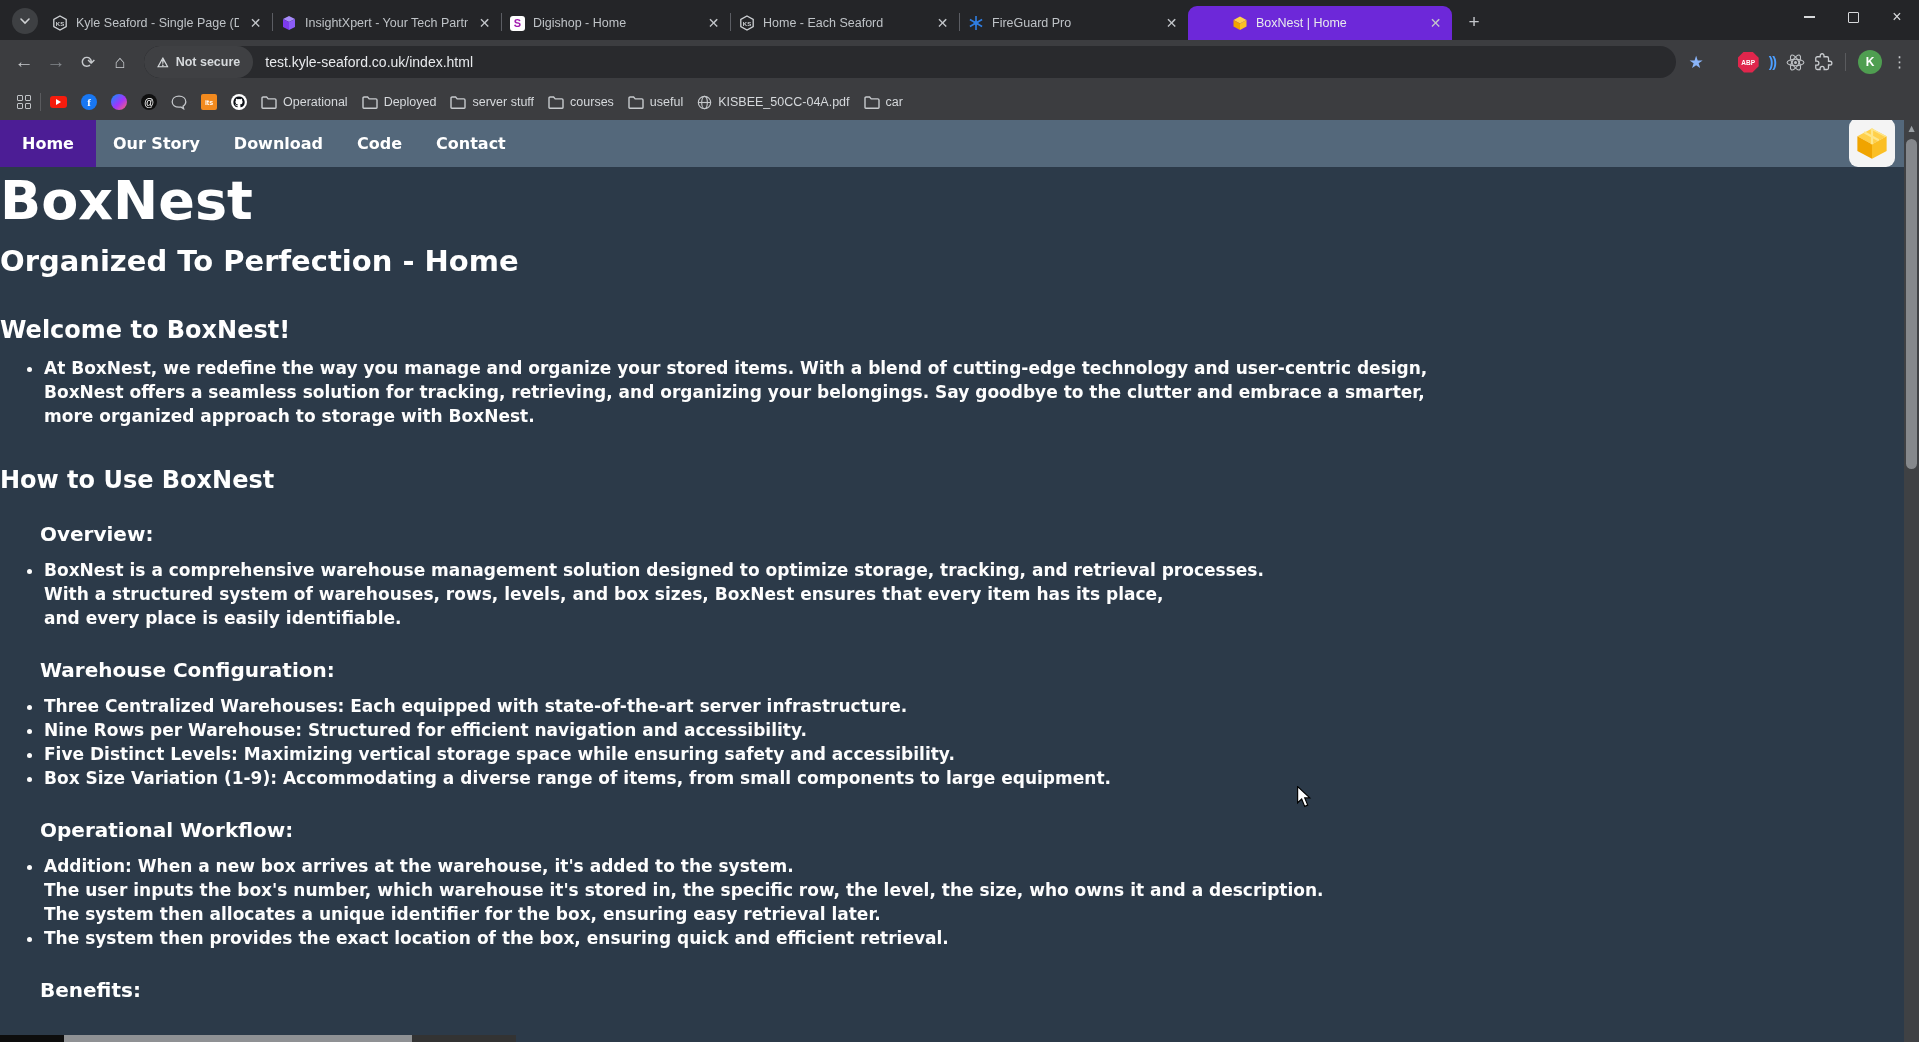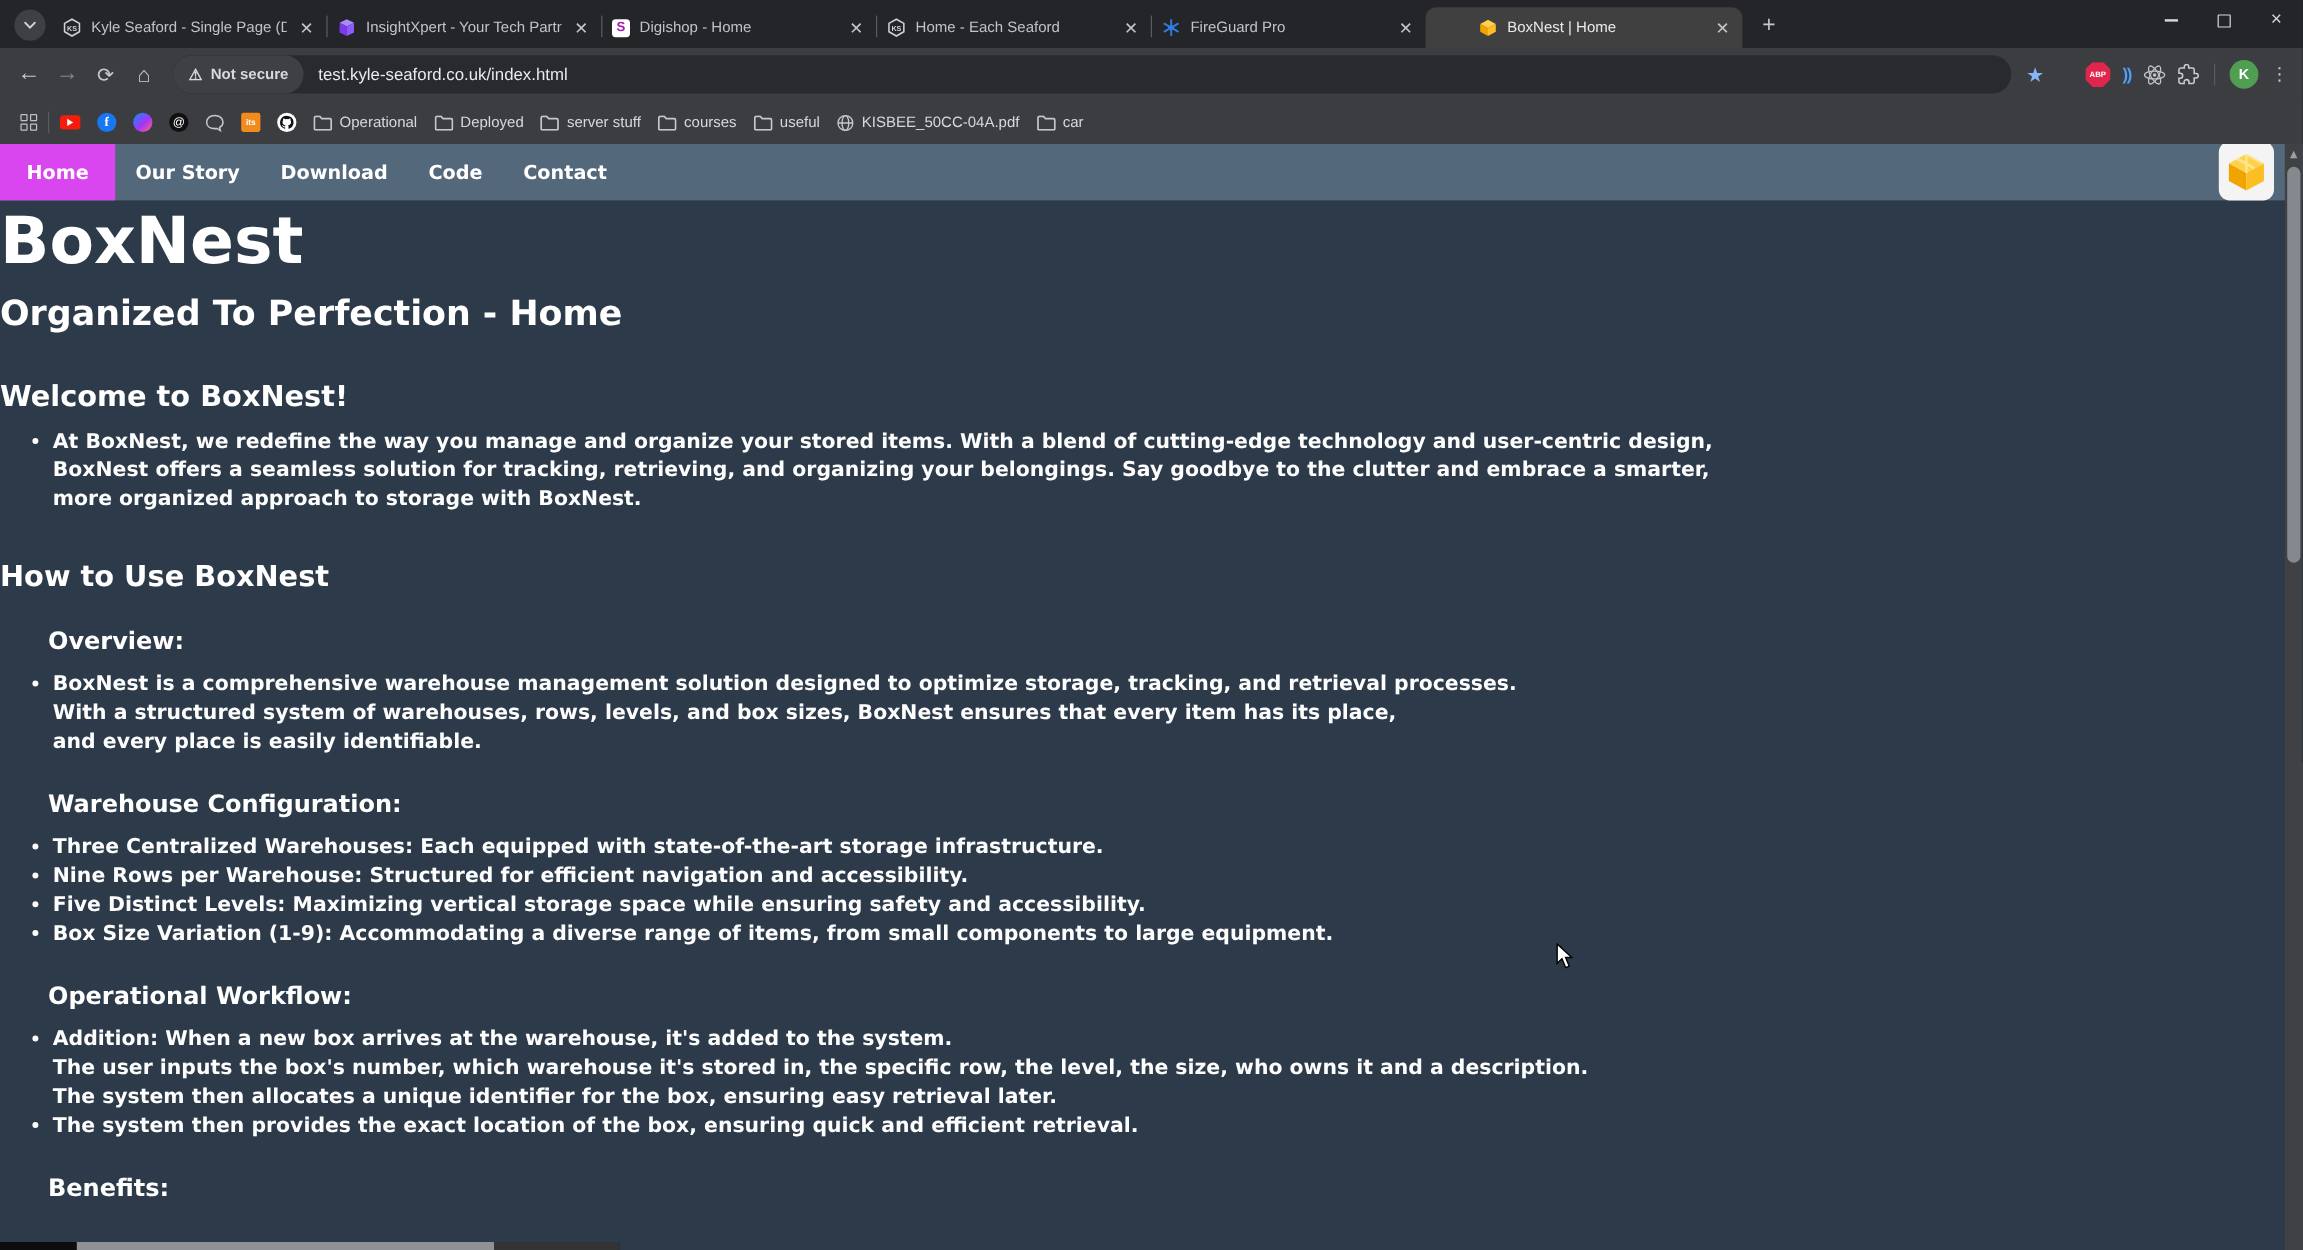--- a/index.html
+++ b/index.html
@@ -5,21 +5,21 @@
   html,body{margin:0;padding:0;background:#000;}
   .browser{position:relative;width:1919px;height:1042px;overflow:hidden;
     font-family:"Liberation Sans",sans-serif;background:#2c3a49;}
 
   
   .tabstrip{height:40px;background:#242528;display:flex;align-items:flex-end;padding-left:6px;}
   .tab-search{width:26px;height:26px;border-radius:50%;background:#3e4043;margin:0 6px 6px 6px;
     display:flex;align-items:center;justify-content:center;flex:0 0 auto;}
   .tab{width:212px;height:34px;display:flex;align-items:center;gap:8px;padding:0 8px;
     color:#bfc3c7;font-size:12.5px;flex:0 1 auto;min-width:0;}
-  .tab.active{background:#404040;border-radius:9px 9px 0 0;color:#e8eaed;padding-left:44px;}
+  .tab.active{background:#6d28d9;border-radius:9px 9px 0 0;color:#e8eaed;padding-left:44px;}
   .tab .ttl{flex:1;overflow:hidden;white-space:nowrap;}
   .tab .close{width:17px;height:17px;border-radius:50%;display:flex;align-items:center;justify-content:center;
     font-size:14px;color:#c3c6ca;flex:0 0 auto;}
   .tabdiv{width:1px;height:18px;background:#5b5d63;margin:0 0 9px 0;flex:0 0 auto;}
   .newtab{width:28px;height:28px;margin:0 0 4px 8px;display:flex;align-items:center;justify-content:center;
     color:#c3c6ca;font-size:19px;flex:0 0 auto;}
   .wincontrols{margin-left:auto;display:flex;align-self:flex-start;height:34px;}
   .winbtn{width:44px;height:34px;display:flex;align-items:center;justify-content:center;color:#d7d9db;}
   .win-min{width:11px;height:1.5px;background:#d7d9db;}
   .win-max{width:9px;height:9px;border:1.3px solid #d7d9db;border-radius:1px;}
@@ -62,21 +62,21 @@
     display:flex;align-items:center;justify-content:center;}
   .its{width:16px;height:16px;background:#f28a1e;color:#fff;font-size:7px;font-weight:bold;
     display:flex;align-items:center;justify-content:center;border-radius:2px;}
   .gh{width:16px;height:16px;border-radius:50%;background:#fff;display:flex;align-items:center;justify-content:center;}
 
   
   .viewport{position:relative;height:922px;background:#2c3a49;overflow:hidden;color:#fff;
     font-family:"DejaVu Sans",sans-serif;}
   .navbar{height:47px;background:#54687b;display:flex;align-items:stretch;position:relative;}
   .navitem{display:flex;align-items:center;padding:0 17px;color:#fff;font-size:16px;font-weight:bold;}
-  .navitem.active{background:#d946ef;padding:0 22px;}
+  .navitem.active{background:#4c1d95;padding:0 22px;}
   .sitelogo{position:absolute;right:24px;top:-2px;width:46px;height:49px;background:#f4f4f4;
     border-radius:9px 9px 9px 9px;display:flex;align-items:center;justify-content:center;}
 
   .content{padding:0;}
   .site-title{font-size:54px;font-weight:bold;color:#fff;margin:4px 0 0 0;line-height:1.1;}
   .tagline{font-size:29px;font-weight:bold;color:#fff;margin:14px 0 0 0;}
   .section-heading{font-size:24px;font-weight:600;color:#fff;margin:38px 0 0 0;}
   .subheading{font-size:20px;font-weight:600;color:#fff;margin:28px 0 0 40px;}
   ul.bullets{margin:12px 0 0 0;padding:0 0 0 44px;list-style:disc;}
   ul.bullets li{font-size:17px;font-weight:bold;line-height:24px;color:#fdfdfd;}
@@ -339,21 +339,21 @@
           <ul class="bullets">
             <li>
               <div>BoxNest is a comprehensive warehouse management solution designed to optimize storage, tracking, and retrieval processes.</div>
               <div>With a structured system of warehouses, rows, levels, and box sizes, BoxNest ensures that every item has its place,</div>
               <div>and every place is easily identifiable.</div>
             </li>
           </ul>
           <h4 class="subheading">Warehouse Configuration:</h4>
           <ul class="bullets">
             <li>
-              <div>Three Centralized Warehouses: Each equipped with state-of-the-art storage infrastructure.</div>
+              <div>Three Centralized Warehouses: Each equipped with state-of-the-art server infrastructure.</div>
             </li>
             <li>
               <div>Nine Rows per Warehouse: Structured for efficient navigation and accessibility.</div>
             </li>
             <li>
               <div>Five Distinct Levels: Maximizing vertical storage space while ensuring safety and accessibility.</div>
             </li>
             <li>
               <div>Box Size Variation (1-9): Accommodating a diverse range of items, from small components to large equipment.</div>
             </li>

